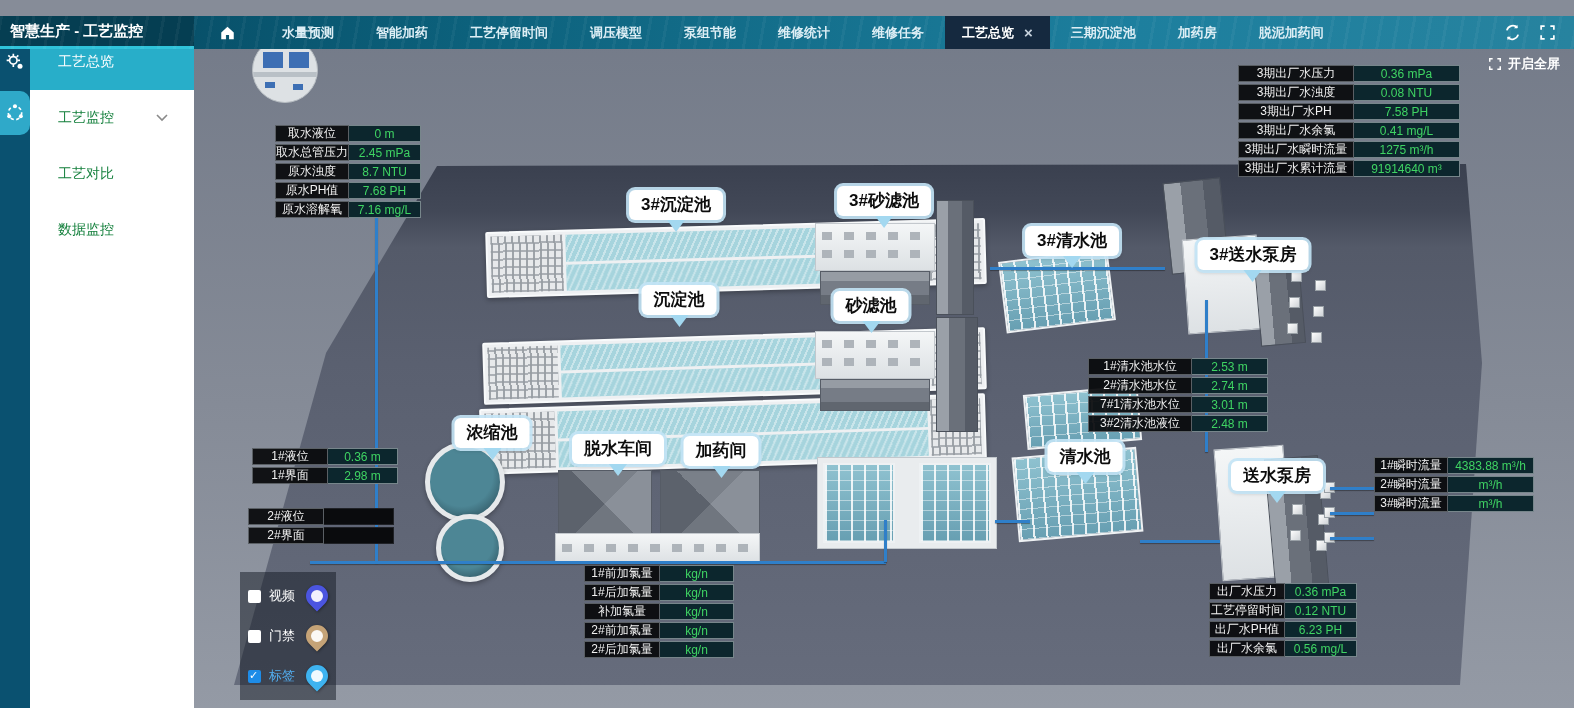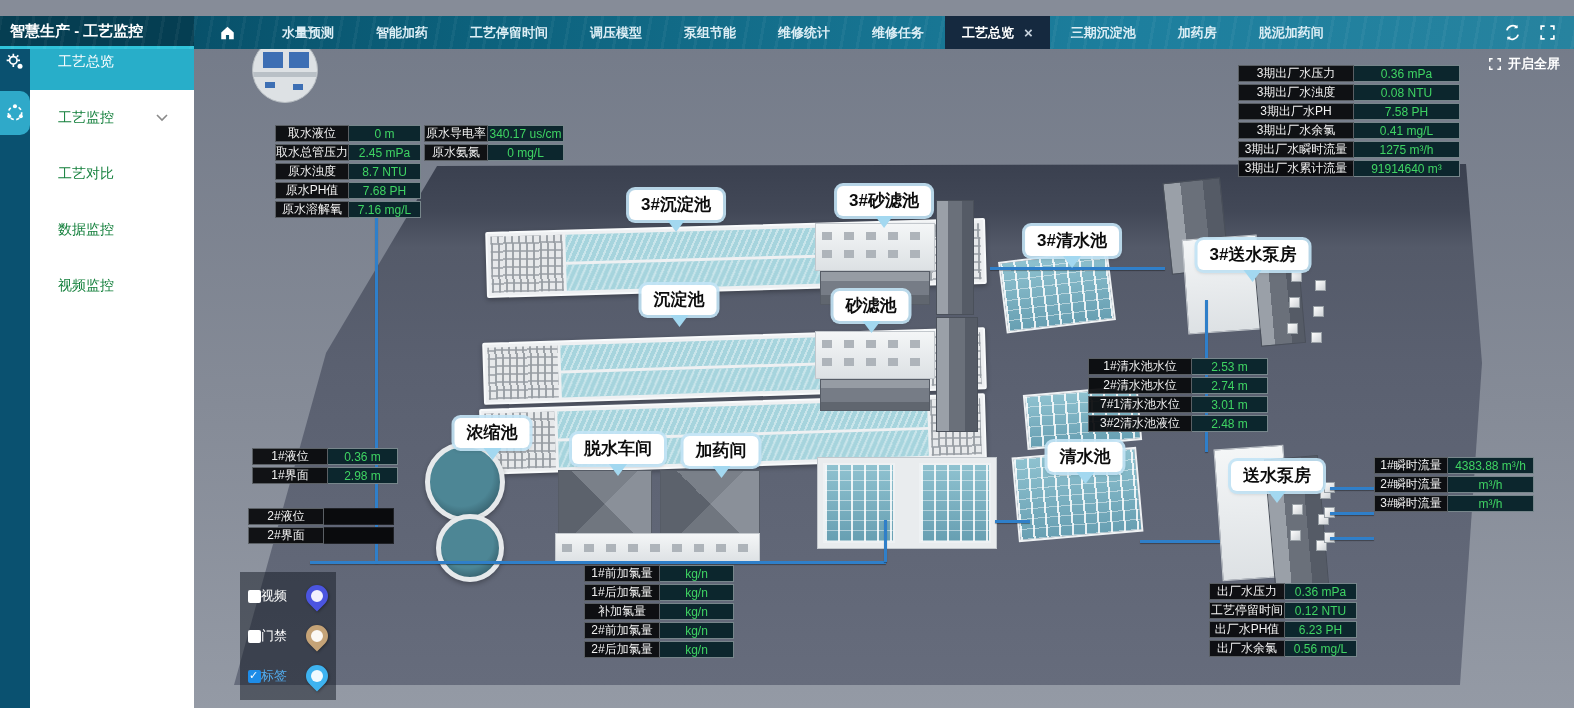--- a/index.html
+++ b/index.html
@@ -77,21 +77,21 @@
   .dpanel { position:absolute; z-index:8; font-size:12px; --lw:74px; --vw:72px; }
   .drow { display:flex; margin-bottom:2px;justify-content:flex-end; }
   .dlbl { width:var(--lw); height:17px; background:rgba(8,9,11,.93); border:1px solid #5a5f64;
     color:#f2f2f2; display:flex; align-items:center; justify-content:center; white-space:nowrap; padding:0 3px; }
   .dval { width:var(--vw); height:17px; background:#0c262d; border:1px solid #77868b; border-left:none;
     color:#3fd463; display:flex; align-items:center; justify-content:center; white-space:nowrap; }
   .dval.empty { background:#0a0b0d; border-color:#202227; }
 
   
   .layers { position:absolute; left:46px; top:539px; width:96px; background:rgba(18,24,34,.5); padding:4px 8px; z-index:9; }
-  .lrow { display:flex; align-items:center; height:40px; cursor:pointer; }
+  .lrow { display:flex; align-items:center; height:40px; gap:8px; cursor:pointer; }
   .cbx { width:13px; height:13px; background:#fff; border-radius:2px; position:relative; flex:none; }
   .cbx.checked { background:#1d8ce8; }
   .cbx.checked::after { content:"✓"; position:absolute; left:1px; top:-1px; color:#fff; font-size:11px; }
   .llabel { font-size:13px; color:#fff; }
   .lrow:last-child .llabel { color:#52aef0; }
   .pin { width:22px; height:22px; border-radius:50% 50% 50% 0; transform:rotate(-45deg);
     margin-left:auto; position:relative; flex:none; box-shadow:0 1px 3px rgba(0,0,0,.4); }
   .pin::after { content:""; position:absolute; inset:5px; background:rgba(255,255,255,.92); border-radius:50%; }
   .pin.video { background:#4b55e0; } .pin.door { background:#c5a377; } .pin.tag { background:#3eb3f0; }
 
@@ -158,21 +158,20 @@
 <div class="sidebar">
   <div class="side-item active">工艺总览</div>
   <div class="side-item">
     <span>工艺监控</span>
     <svg class="chev" width="12" height="8" viewBox="0 0 12 8">
         <path d="M1 1 L6 6 L11 1" fill="none" stroke="#8a8a8a" stroke-width="1.6"></path>
       </svg>
   </div>
   <div class="side-item">工艺对比</div>
   <div class="side-item">数据监控</div>
-  <div class="side-item">视频监控</div>
 </div>
 
 <div class="main">
   <div class="platform"></div>
 
   <div class="circfac">
     <u style="left:10px;top:14px;width:20px;height:16px"></u>
     <u style="left:36px;top:14px;width:20px;height:16px"></u>
     <u style="left:0;top:34px;width:66px;height:5px;background:#b9c0c6"></u>
     <u style="left:12px;top:44px;width:10px;height:6px"></u>
@@ -322,30 +321,20 @@
     <div class="drow">
         <div class="dlbl">原水PH值</div>
         <div class="dval">7.68 PH</div>
       </div>
     <div class="drow">
         <div class="dlbl">原水溶解氧</div>
         <div class="dval">7.16 mg/L</div>
       </div>
   </div>
 
-  <div class="dpanel" style="left:230px;top:92px;--lw:64px;--vw:76px">
-    <div class="drow">
-        <div class="dlbl">原水导电率</div>
-        <div class="dval">340.17 us/cm</div>
-      </div>
-    <div class="drow">
-        <div class="dlbl">原水氨氮</div>
-        <div class="dval">0 mg/L</div>
-      </div>
-  </div>
 
   <div class="dpanel" style="left:894px;top:325px;--lw:104px;--vw:76px">
     <div class="drow">
         <div class="dlbl">1#清水池水位</div>
         <div class="dval">2.53 m</div>
       </div>
     <div class="drow">
         <div class="dlbl">2#清水池水位</div>
         <div class="dval">2.74 m</div>
       </div>

